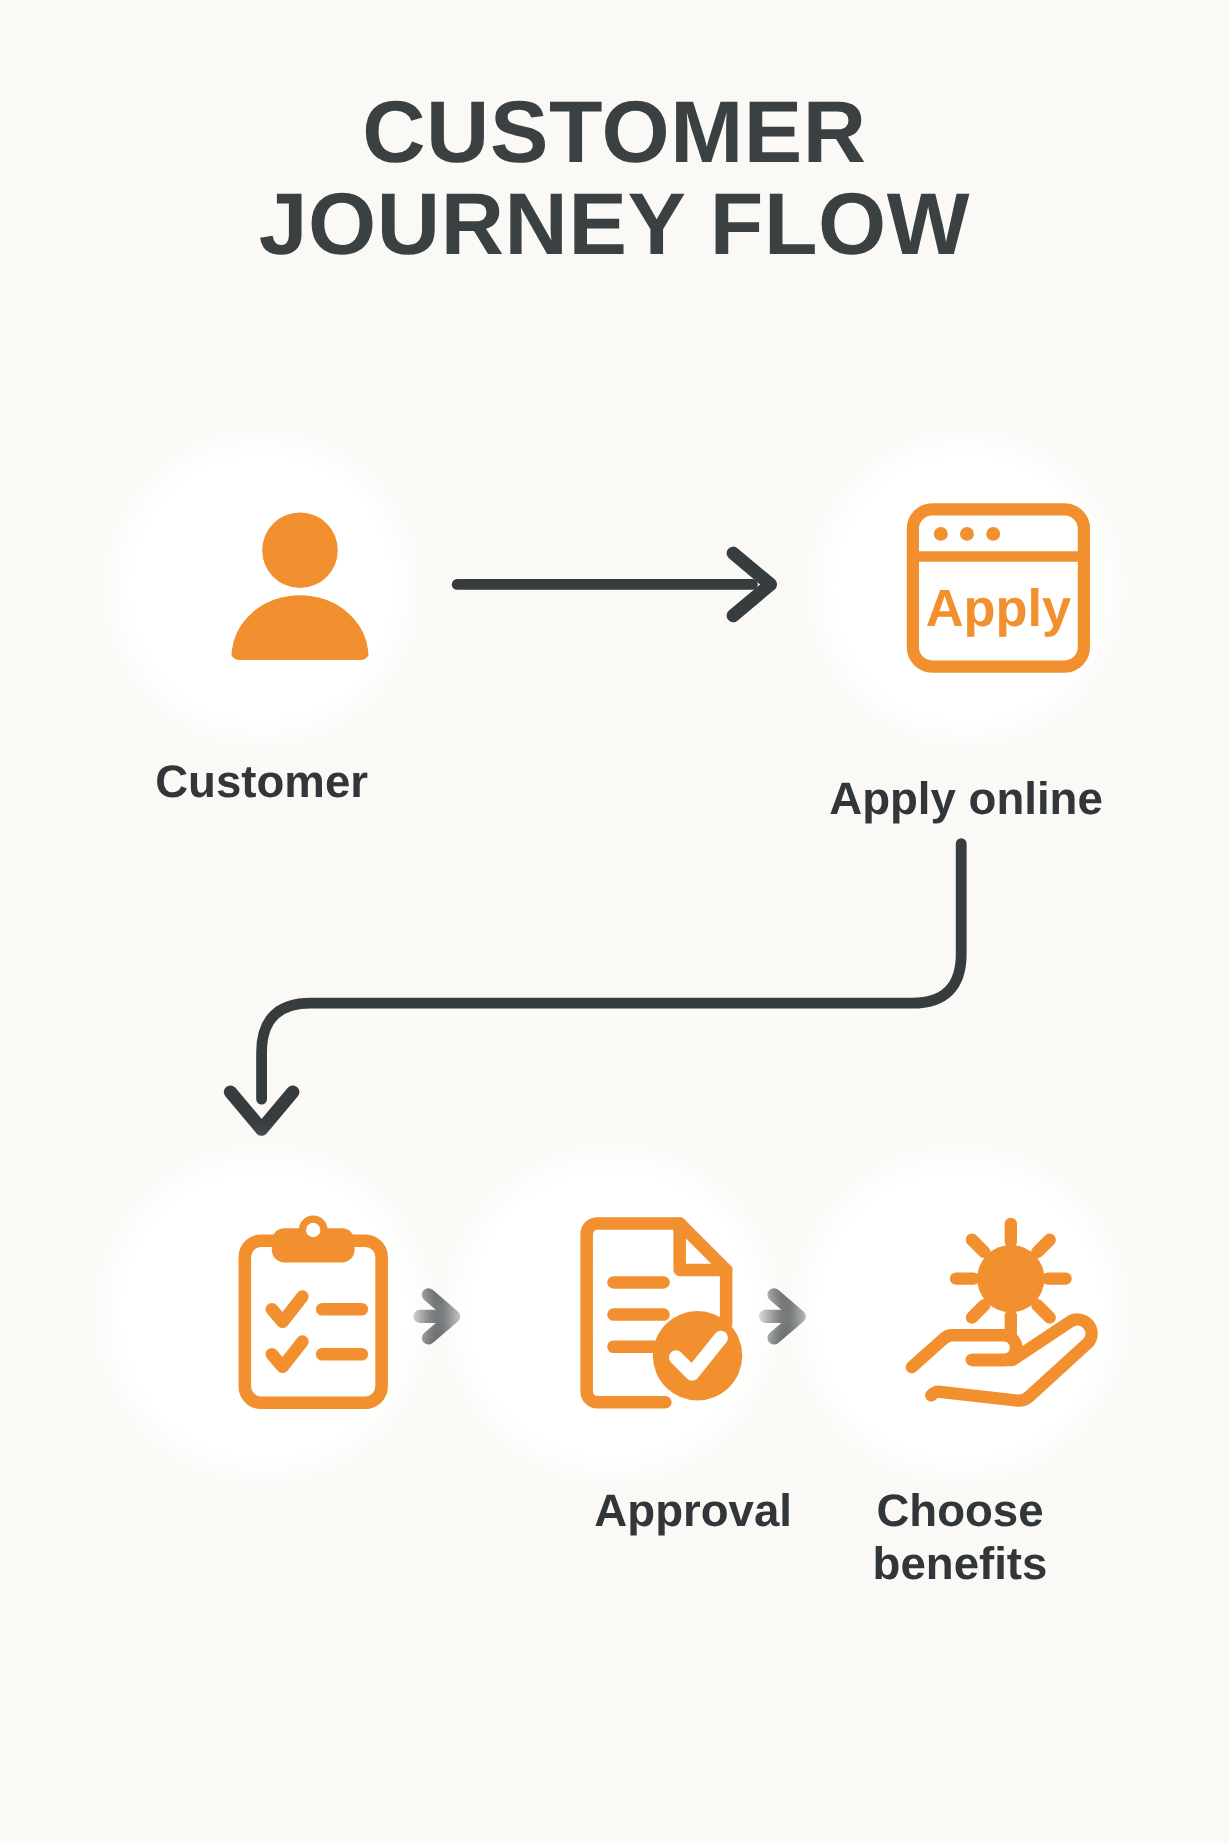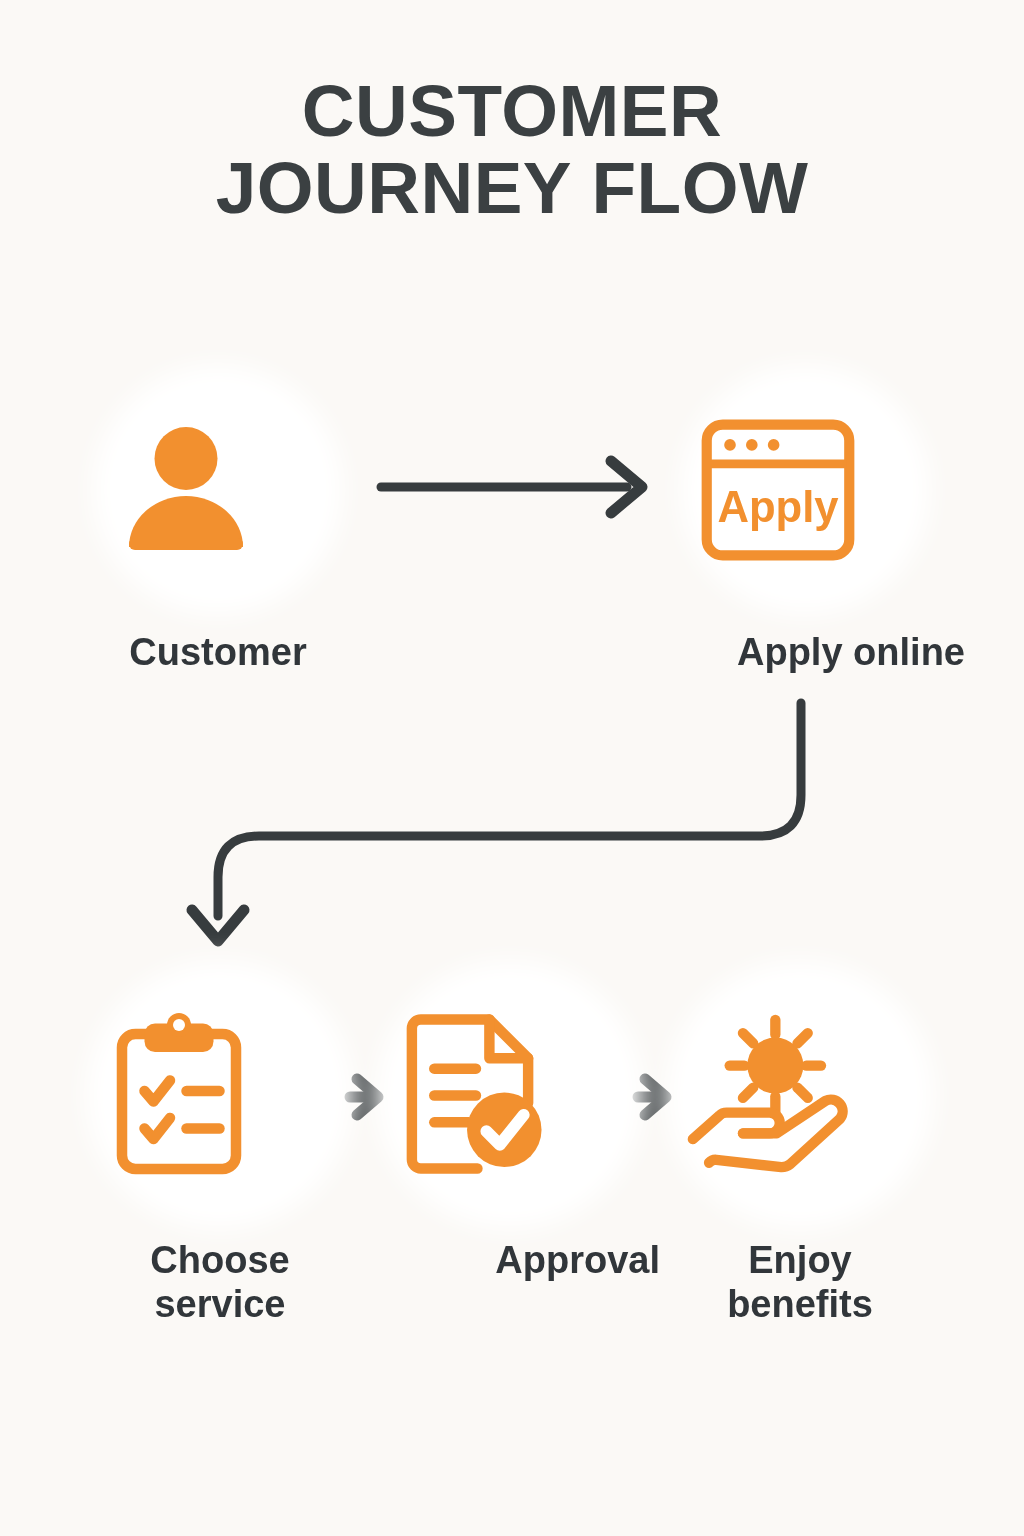--- a/index.html
+++ b/index.html
@@ -39,40 +39,40 @@
     letter-spacing: 0.5px;
     color: #3B4042;
   }
   .icon-disc {
     position: absolute;
     border-radius: 50%;
     background: #FFFFFF;
     box-shadow: 0 0 26px 18px #FFFFFF;
     display: flex;
     align-items: center;
-    justify-content: flex-start;
+    justify-content: flex-end;
   }
   .node-label {
     position: absolute;
     font-family: "Liberation Sans", sans-serif;
     font-weight: bold;
     font-size: 38px;
     line-height: 1.17;
     color: #31363A;
     text-align: center;
     white-space: pre-line;
   }
 
   
   .disc-top { width: 214px; height: 214px; }
   #disc-customer   { left: 111px; top: 383px; }
   #disc-apply      { left: 698px; top: 383px; }
 
   #label-customer  { left: 58px;  top: 630px; width: 320px; }
-  #label-apply     { left: 645px; top: 630px; width: 320px; text-align: right; }
+  #label-apply     { left: 645px; top: 644px; width: 320px; }
 
   
   .disc-bot { width: 232px; height: 232px; }
   #disc-choose   { left: 104px; top: 979px; }
   #disc-approval { left: 394px; top: 979px; }
   #disc-enjoy    { left: 684px; top: 979px; }
 
   #label-choose   { left: 70px;  top: 1238px; width: 300px; }
   #label-approval { left: 360px; top: 1238px; width: 300px; text-align: right; }
   #label-enjoy    { left: 650px; top: 1238px; width: 300px; }
@@ -153,22 +153,20 @@
       <rect x="12" y="14" width="76" height="90" rx="9" ry="9" fill="none" stroke="#F2902F" stroke-width="7"></rect>
       <rect x="27" y="7" width="46" height="19" rx="7" ry="7" fill="#F2902F"></rect>
       <circle cx="50" cy="8" r="8" fill="#F2902F"></circle>
       <circle cx="50" cy="8" r="4" fill="#FFFFFF"></circle>
       <polyline points="27,52 33,59 44,45" fill="none" stroke="#F2902F" stroke-width="7" stroke-linecap="round" stroke-linejoin="round"></polyline>
       <line x1="55" y1="52" x2="77" y2="52" stroke="#F2902F" stroke-width="7" stroke-linecap="round"></line>
       <polyline points="27,77 33,84 44,70" fill="none" stroke="#F2902F" stroke-width="7" stroke-linecap="round" stroke-linejoin="round"></polyline>
       <line x1="55" y1="77" x2="77" y2="77" stroke="#F2902F" stroke-width="7" stroke-linecap="round"></line>
     </svg>
   </div>
-  <div class="node-label" id="label-choose">Choose
-service</div>
 
   <div class="icon-disc disc-bot" id="disc-approval">
     <svg width="155" height="165" viewBox="0 0 104 110">
       <path d="M 12 10 a 6 6 0 0 1 6 -6 L 64 4 L 90 30 L 90 60 M 12 10 L 12 98 a 6 6 0 0 0 6 6 L 56 104" fill="none" stroke="#F2902F" stroke-width="7" stroke-linecap="round" stroke-linejoin="round"></path>
       <path d="M 64 4 L 64 30 L 90 30" fill="none" stroke="#F2902F" stroke-width="7" stroke-linecap="round" stroke-linejoin="round"></path>
       <line x1="27" y1="37" x2="55" y2="37" stroke="#F2902F" stroke-width="7" stroke-linecap="round"></line>
       <line x1="27" y1="55" x2="55" y2="55" stroke="#F2902F" stroke-width="7" stroke-linecap="round"></line>
       <line x1="27" y1="73" x2="50" y2="73" stroke="#F2902F" stroke-width="7" stroke-linecap="round"></line>
       <circle cx="74" cy="78" r="25" fill="#F2902F"></circle>
       <polyline points="62,79 71,88 87,68" fill="none" stroke="#FFFFFF" stroke-width="8" stroke-linecap="round" stroke-linejoin="round"></polyline>
@@ -201,16 +199,16 @@
       <path d="M 40 80
                L 63 80
                L 96 58
                a 8 8 0 0 1 10 12
                L 72 101
                a 9 9 0 0 1 -6 2
                L 22 98
                a 6 6 0 0 0 -5 2" fill="none" stroke="#F2902F" stroke-width="7" stroke-linecap="round" stroke-linejoin="round"></path>
     </svg>
   </div>
-  <div class="node-label" id="label-enjoy">Enjoy
+  <div class="node-label" id="label-enjoy">Choose
 benefits</div>
 
 </div>
 
 </body></html>

